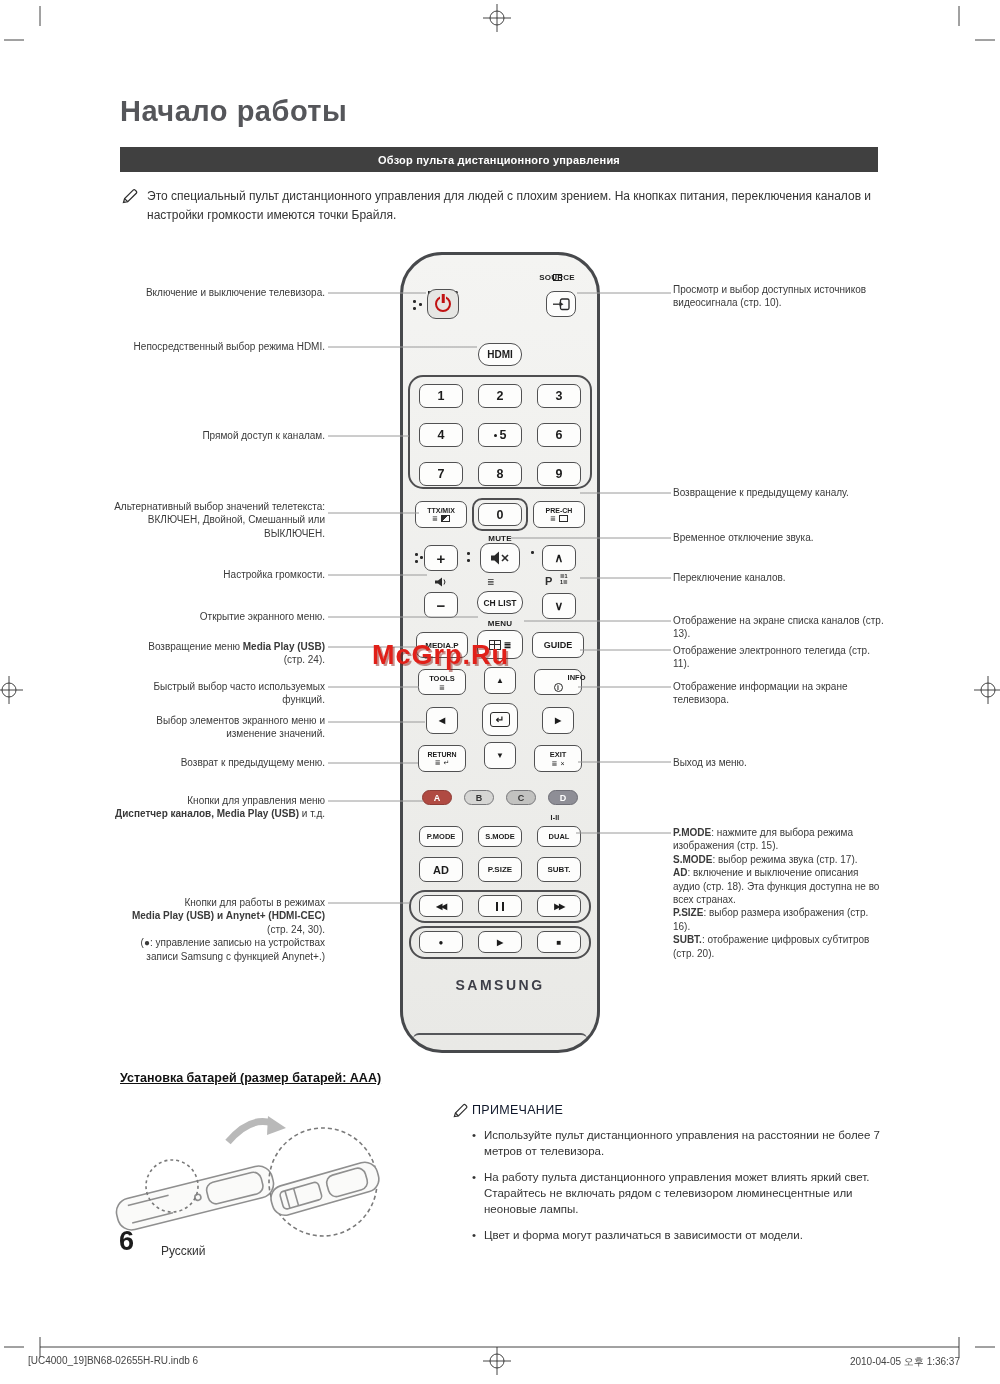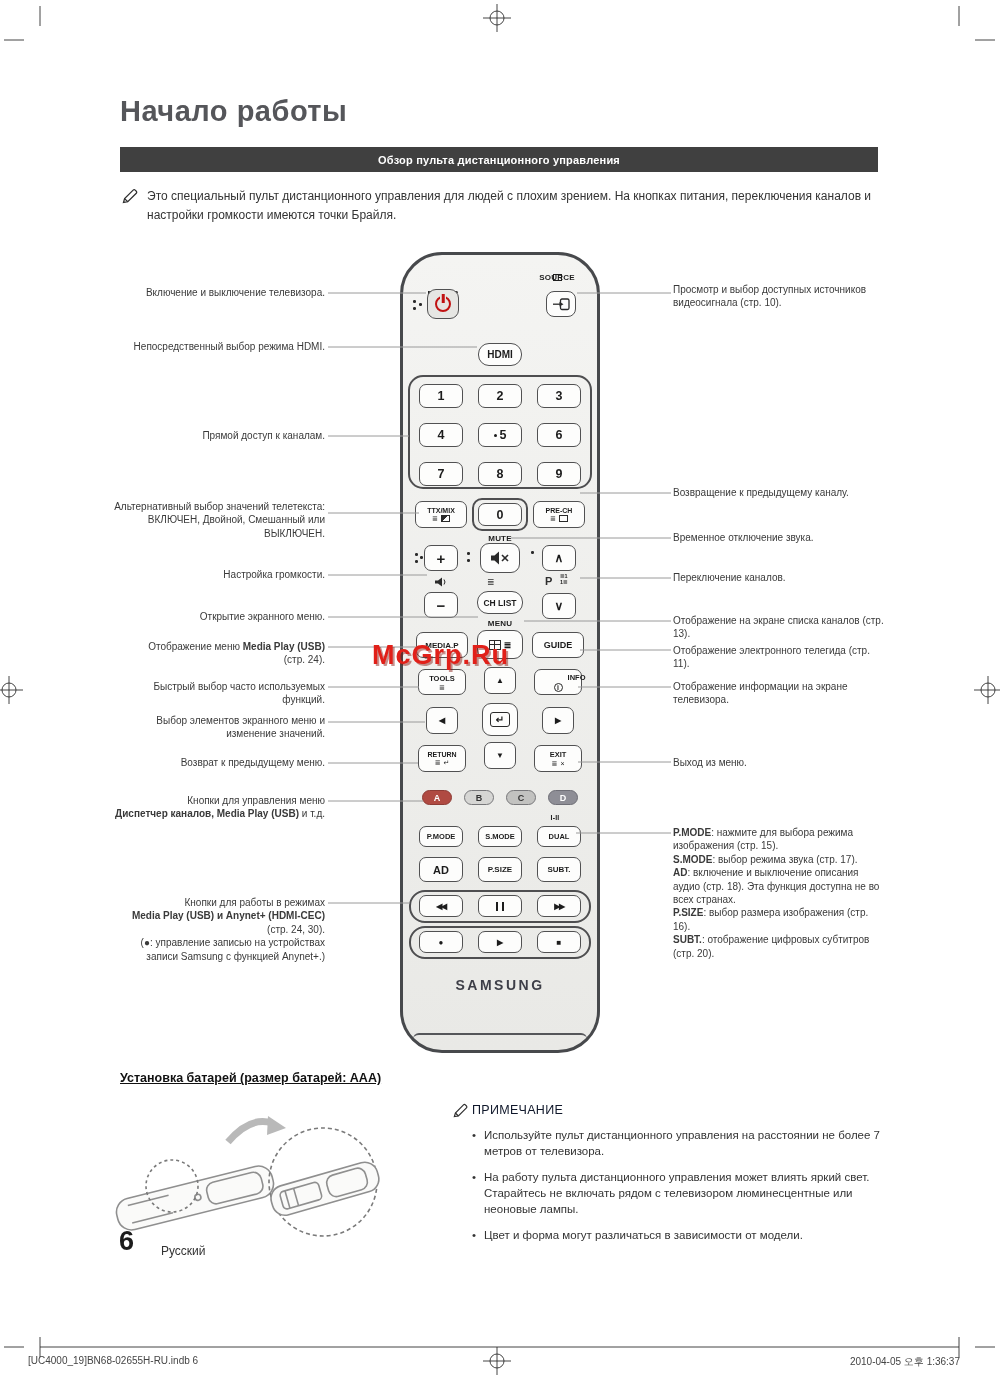--- a/index.html
+++ b/index.html
@@ -131,21 +131,21 @@
 </svg>
 <p class="intro-note">Это специальный пульт дистанционного управления для людей с плохим зрением. На кнопках питания, переключения каналов и настройки громкости имеются точки Брайля.</p>
 
 <div class="callout left" style="top:286px;">Включение и выключение телевизора.</div>
 <div class="callout left" style="top:340px;">Непосредственный выбор режима HDMI.</div>
 <div class="callout left" style="top:429px;">Прямой доступ к каналам.</div>
 <div class="callout left" style="top:500px;">Альтернативный выбор значений телетекста: ВКЛЮЧЕН, Двойной, Смешанный или ВЫКЛЮЧЕН.</div>
 <div class="callout left" style="top:568px;">Настройка громкости.</div>
 <div class="callout left" style="top:610px;">Открытие экранного меню.</div>
 <div class="callout left" style="top:640px;">
-  <span>Отображение меню </span><b>Media Play (USB)</b><br>
+  <span>Возвращение меню </span><b>Media Play (USB)</b><br>
   <span>(стр. 24).</span>
 </div>
 <div class="callout left" style="top:680px;">Быстрый выбор часто используемых функций.</div>
 <div class="callout left" style="top:714px;">Выбор элементов экранного меню и изменение значений.</div>
 <div class="callout left" style="top:756px;">Возврат к предыдущему меню.</div>
 <div class="callout left" style="top:794px;">
   <span>Кнопки для управления меню</span><br>
   <b>Диспетчер каналов, Media Play (USB)</b><span> и т.д.</span>
 </div>
 <div class="callout left" style="top:896px; width:218px; left:107px;">

